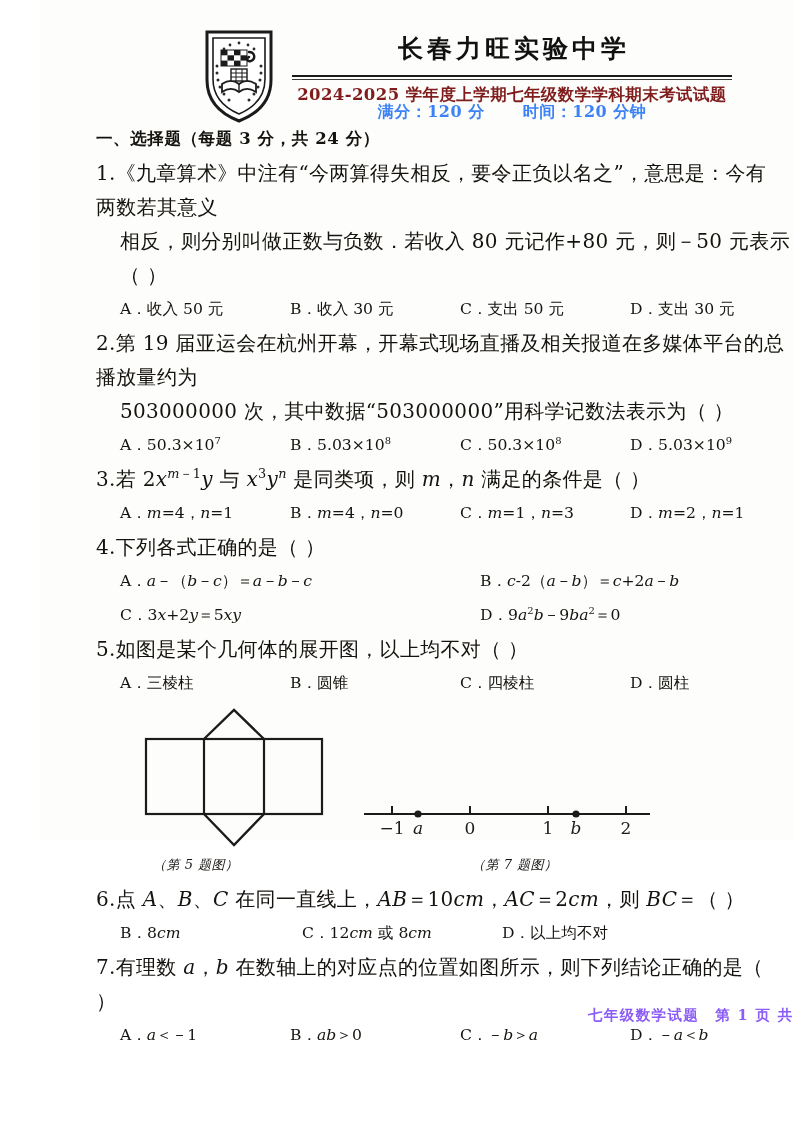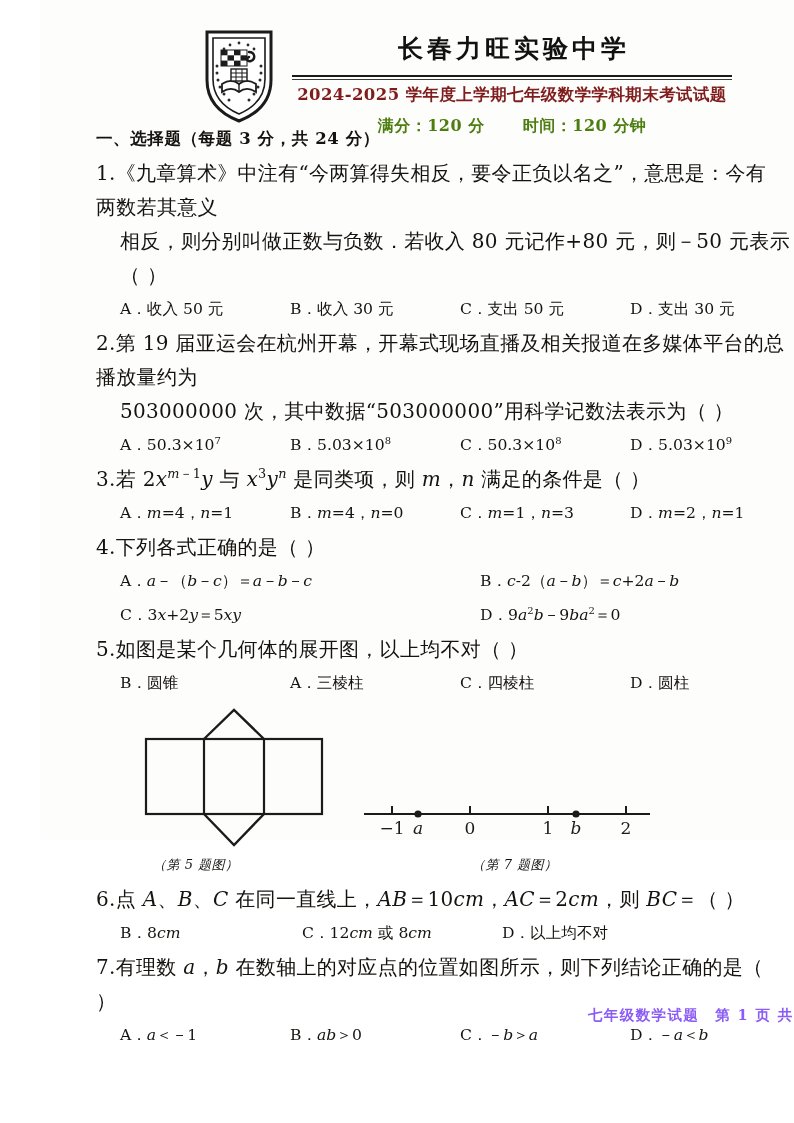--- a/index.html
+++ b/index.html
@@ -75,27 +75,27 @@
     width: 476px;
     text-align: center;
     font-weight: bold;
     font-size: 16.5px;
     letter-spacing: 0.4px;
     color: #7f1d1d;
   }
   .exam-meta {
     position: absolute;
     left: 236px;
-    top: 100px;
+    top: 86px;
     width: 440px;
     text-align: center;
     font-weight: bold;
     font-size: 16px;
     letter-spacing: 0.5px;
-    color: #4d7c0f;
+    color: #3b82f6;
   }
   .exam-meta .gap { display: inline-block; width: 26px; }
 
   
   .content {
     position: absolute;
     left: 0;
     top: 128px;
     width: 794px;
   }
@@ -296,22 +296,22 @@
     </div>
     <div class="opts two">
       <span>C．3<i class="v">x</i>+2<i class="v">y</i>＝5<i class="v">xy</i></span>
       <span>D．9<i class="v">a</i><sup>2</sup><i class="v">b</i>－9<i class="v">ba</i><sup>2</sup>＝0</span>
     </div>
 
     <div class="q">
       <span>5.</span><span>如图是某个几何体的展开图，以上均不对（        ）</span>
     </div>
     <div class="opts four">
+      <span>A．三棱柱</span>
       <span>B．圆锥</span>
-      <span>A．三棱柱</span>
       <span>C．四棱柱</span>
       <span>D．圆柱</span>
     </div>
 
     <div class="figures">
 
       <div class="fig-net">
         <svg width="230" height="150" viewBox="0 0 230 150">
 
           <rect x="14" y="35" width="176" height="75" fill="none" stroke="#1b1b1b" stroke-width="2.2"></rect>

